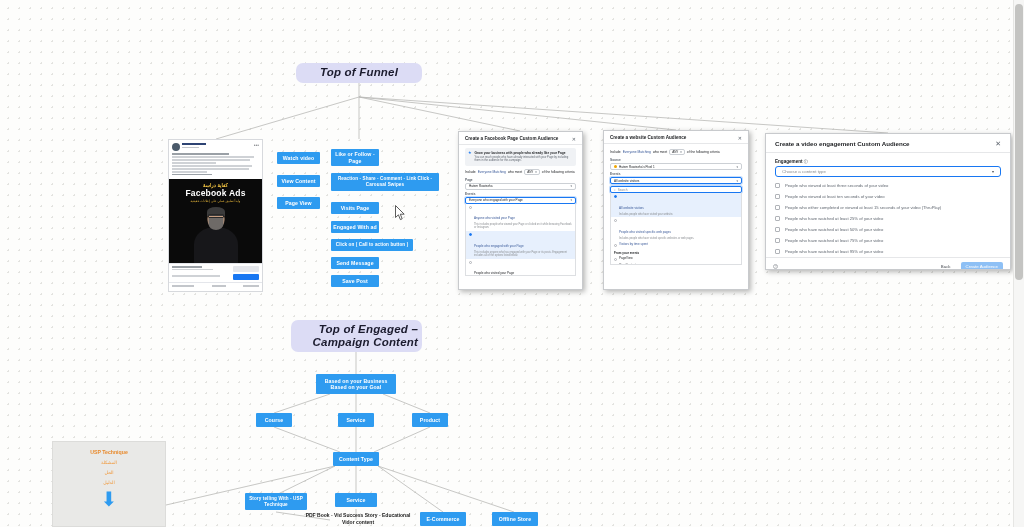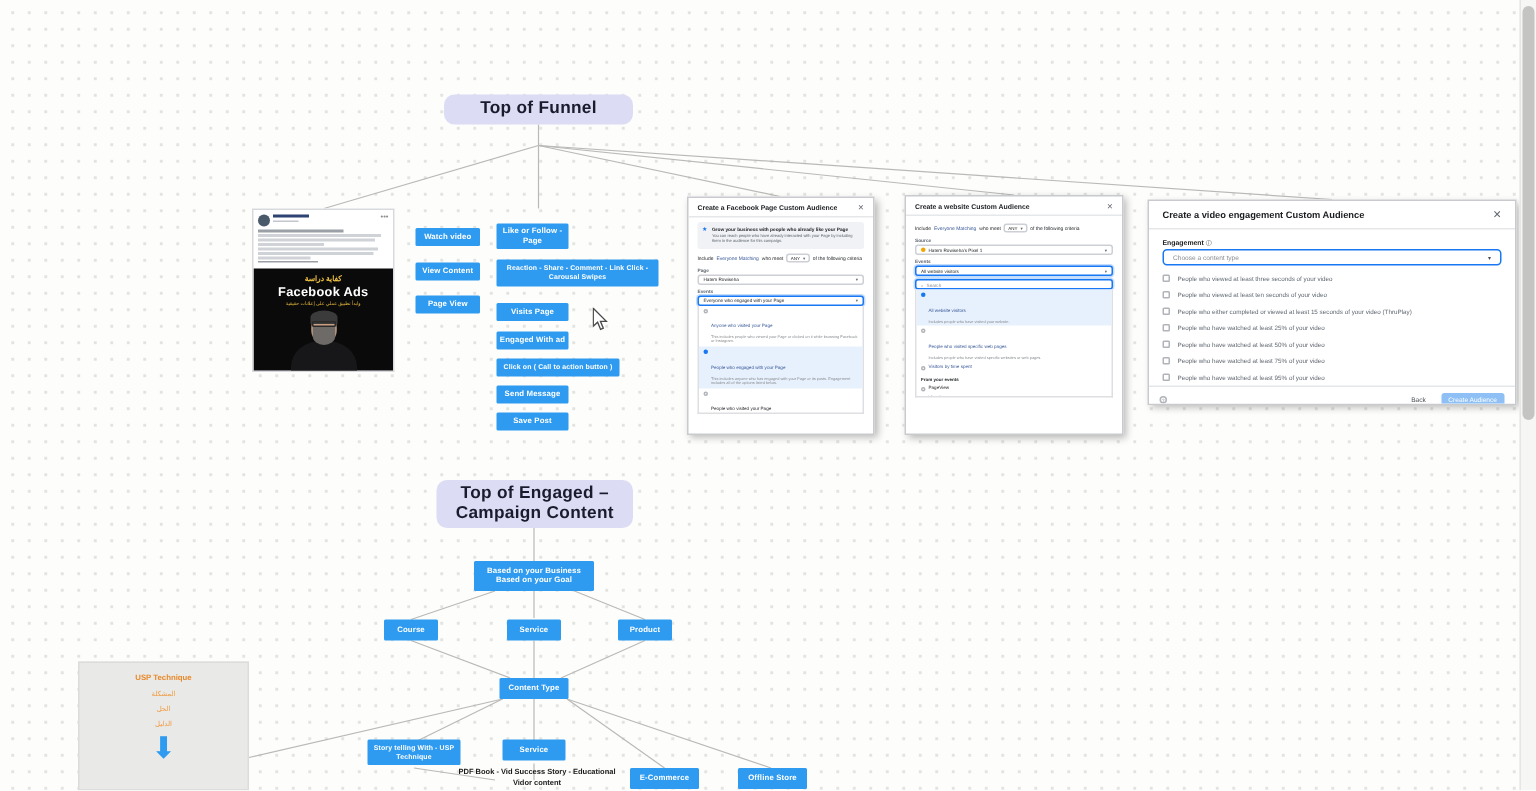--- a/index.html
+++ b/index.html
@@ -23,24 +23,25 @@
   svg.links { position: absolute; left:0; top:0; width:1024px; height:527px; pointer-events:none; }
   svg.links line, svg.links path { stroke: #b9b9b6; stroke-width: 0.8; fill:none; }
 
   
   .pill {
     position: absolute;
     background: #dcdcf5;
     border-radius: 7px;
     color: #1b1b2e;
     font-weight: bold;
-    text-align: center;
+    text-align: right;
     display: flex; align-items: center; justify-content: center;
     line-height: 1.15;
     letter-spacing: .2px;
+    font-style: italic;
   }
   #pill-tof { left:296px; top:63px; width:126px; height:20px; font-size:11.5px; }
   #pill-tofcc { left:291px; top:320px; width:131px; height:32px; font-size:11.5px; padding:0 4px; }
 
   
   .bnode {
     position: absolute;
     background: #2e9bf0;
     color: #ffffff;
     font-size: 5.2px;
@@ -49,21 +50,21 @@
     display:flex; align-items:center; justify-content:center;
     line-height: 1.25;
     padding: 1px 2px;
     letter-spacing: .1px;
     border-radius: 1px;
   }
   .bnode.sm { font-size: 4.6px; }
 
   
   #fbpost {
-    position:absolute; left:168px; top:139px; width:95px; height:109px;
+    position:absolute; left:168px; top:139px; width:95px; height:153px;
     background:#ffffff; border:1px solid #d7d9dd; overflow:hidden;
   }
   #fbpost .fp-head { display:flex; gap:2px; padding:3px 3px 1px 3px; align-items:flex-start; }
   #fbpost .fp-av { width:8px; height:8px; border-radius:50%; background:#4a5a6a; flex:0 0 auto; }
   #fbpost .fp-meta { flex:1; }
   #fbpost .fp-name { height:2px; width:34%; background:#2d4373; margin-bottom:1.5px; }
   #fbpost .fp-time { height:1.5px; width:24%; background:#c3c6cb; }
   #fbpost .fp-dots { font-size:5px; color:#8a8d91; line-height:4px; }
   #fbpost .fp-body { padding:1px 3px 2px 3px; }
   #fbpost .fp-line { height:1.6px; background:#cfd2d6; margin-bottom:1.4px; }

